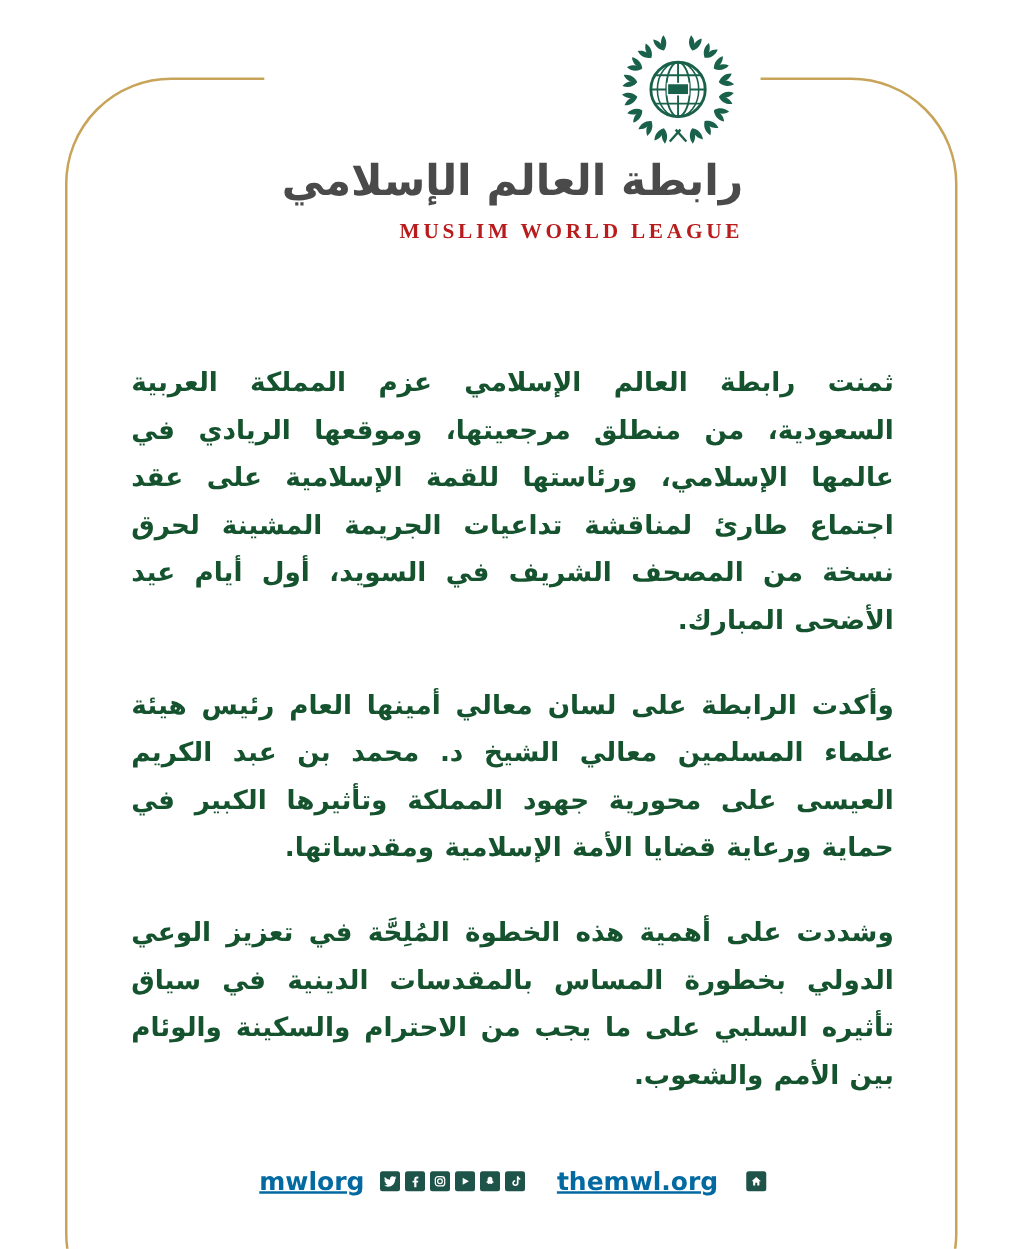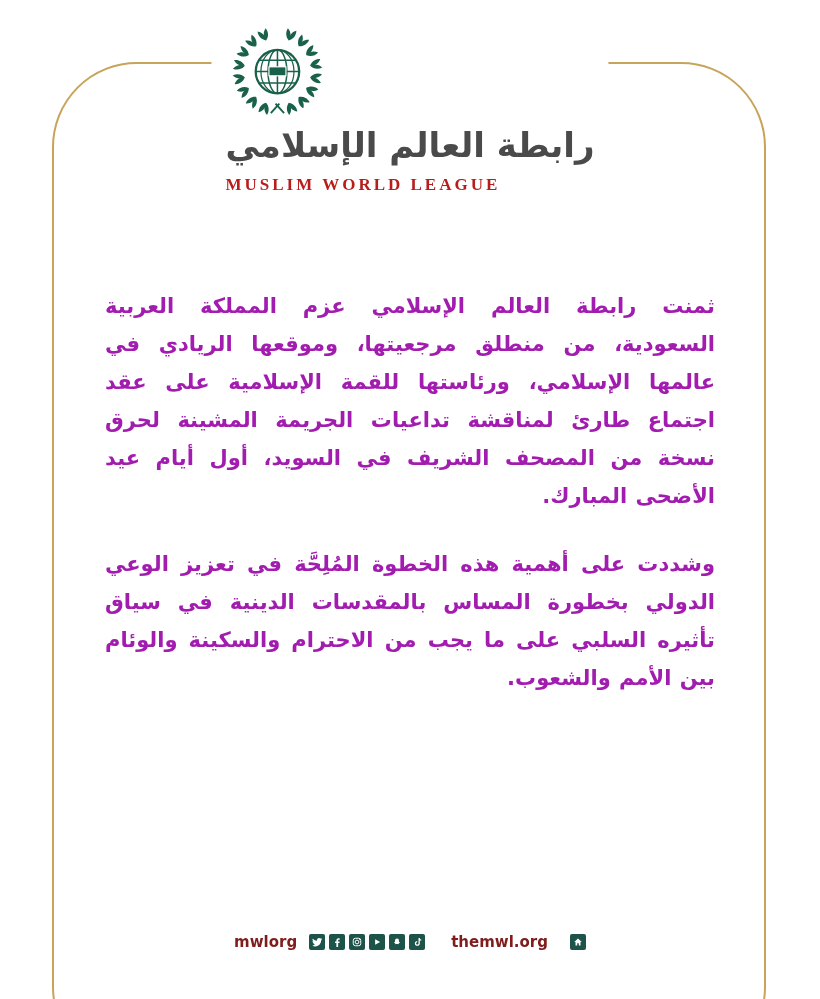--- a/index.html
+++ b/index.html
@@ -21,21 +21,21 @@
     border: 2px solid #C8A45A;
     border-radius: 85px;
     z-index: 1;
   }
 
   
   .logo {
     position: absolute;
     left: 50%; top: 28px;
     transform: translateX(-50%);
-    display: flex; flex-direction: column; align-items: flex-start;
+    display: flex; flex-direction: column; align-items: flex-end;
     background: #ffffff;
     padding: 0 14px;
     z-index: 2;
   }
   .wreath { display: block; }
   .calligraphy {
     direction: rtl;
     margin-top: 8px;
     font-size: 34px;
     font-weight: bold;
@@ -60,36 +60,37 @@
     width: 610px;
     direction: rtl;
     z-index: 2;
   }
   .content p {
     margin: 0 0 30px 0;
     text-align: justify;
     font-size: 21px;
     font-weight: bold;
     line-height: 38px;
-    color: #a21caf;
+    color: #14532d;
     word-spacing: 1px;
   }
   .content p:last-child { margin-bottom: 0; }
 
   
   .footer {
     position: absolute;
     left: 0; right: 0; top: 933px;
     display: flex;
     justify-content: center;
     align-items: center;
     z-index: 2;
-    color: #7f1d1d;
+    color: #0369a1;
     font-weight: bold;
-    font-size: 15px;
+    font-size: 20px;
+    text-decoration: underline;
   }
   .footer .handle { margin-right: 12px; }
   .icon-row { display: flex; gap: 4px; }
   .sq {
     width: 16px; height: 16px;
     border-radius: 2px;
     background: #1D5349;
     display: flex; align-items: center; justify-content: center;
     color: #ffffff;
   }
@@ -154,20 +155,21 @@
           <use href="#leaf" transform="translate(67.0 13.1) rotate(-4)"></use>
           <use href="#leaf" transform="translate(67.0 13.1) rotate(38)"></use>
         </g>
     </svg>
     <div class="calligraphy">رابطة العالم الإسلامي</div>
     <div class="org-en">MUSLIM WORLD LEAGUE</div>
   </div>
 
   <div class="content">
     <p>ثمنت رابطة العالم الإسلامي عزم المملكة العربية السعودية، من منطلق مرجعيتها، وموقعها الريادي في عالمها الإسلامي، ورئاستها للقمة الإسلامية على عقد اجتماع طارئ لمناقشة تداعيات الجريمة المشينة لحرق نسخة من المصحف الشريف في السويد، أول أيام عيد الأضحى المبارك.</p>
+    <p>وأكدت الرابطة على لسان معالي أمينها العام رئيس هيئة علماء المسلمين معالي الشيخ د. محمد بن عبد الكريم العيسى على محورية جهود المملكة وتأثيرها الكبير في حماية ورعاية قضايا الأمة الإسلامية ومقدساتها.</p>
     <p>وشددت على أهمية هذه الخطوة المُلِحَّة في تعزيز الوعي الدولي بخطورة المساس بالمقدسات الدينية في سياق تأثيره السلبي على ما يجب من الاحترام والسكينة والوئام بين الأمم والشعوب.</p>
   </div>
 
   <div class="footer">
     <span class="handle">mwlorg</span>
     <div class="icon-row">
       <span class="sq">
         <svg width="10" height="10" viewBox="0 0 16 16" fill="#ffffff">
             <path d="M16 3c-.6.26-1.22.44-1.88.52.68-.4 1.2-1.05 1.44-1.82-.63.37-1.34.64-2.08.79A3.28 3.28 0 0 0 8 5.28c0 .26.03.5.08.75A9.32 9.32 0 0 1 1.32 2.6a3.28 3.28 0 0 0 1.01 4.38c-.54-.02-1.05-.17-1.49-.41v.04c0 1.59 1.13 2.92 2.63 3.22-.27.07-.56.11-.86.11-.21 0-.41-.02-.61-.06.42 1.3 1.63 2.25 3.07 2.28a6.58 6.58 0 0 1-4.07 1.4c-.26 0-.52-.01-.78-.04A9.28 9.28 0 0 0 5.26 15c6.04 0 9.34-5 9.34-9.33v-.42c.64-.46 1.2-1.04 1.64-1.7z"></path>
           </svg>

